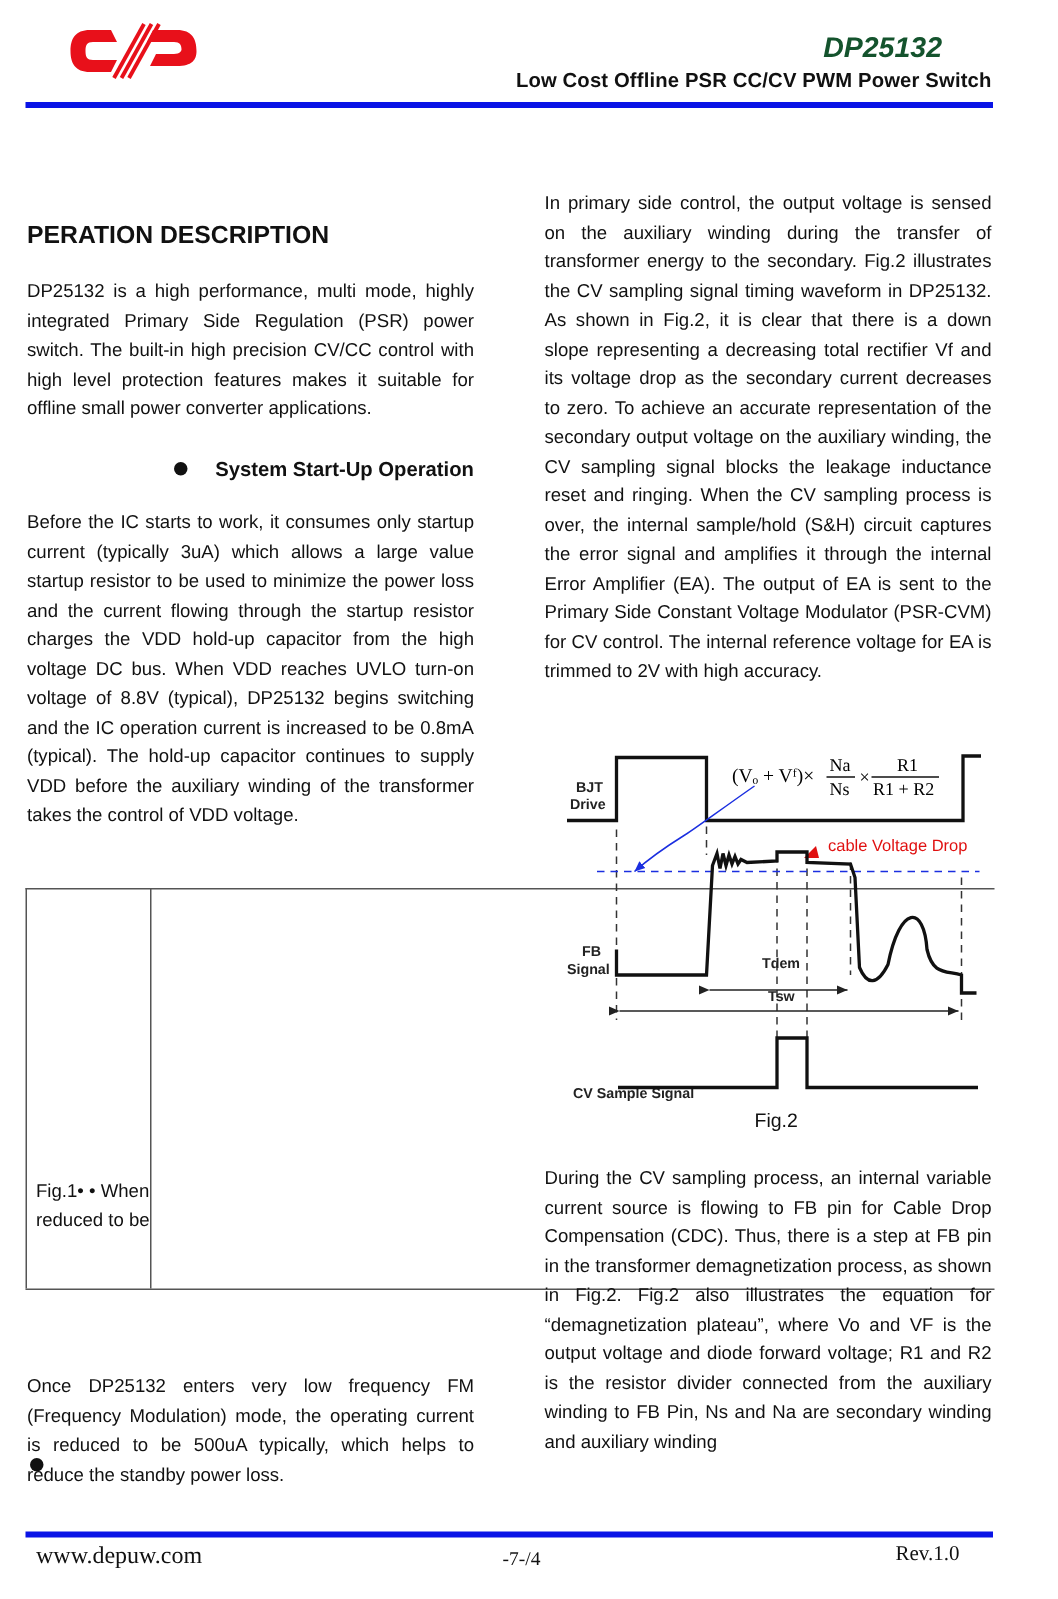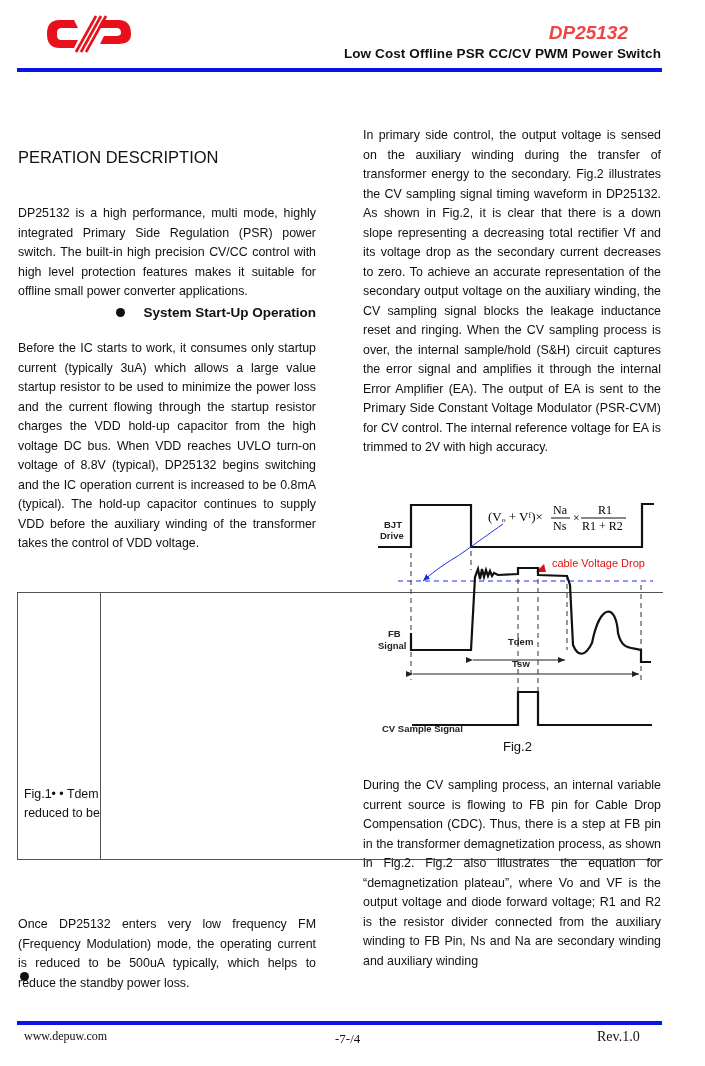--- a/index.html
+++ b/index.html
@@ -1,36 +1,36 @@
 <!DOCTYPE html>
 <html><head>
 <meta charset="utf-8">
 <style>
   html, body { margin:0; padding:0; background:#fff; }
   body { width:705px; height:1066px; position:relative; overflow:hidden; font-family:"Liberation Sans", sans-serif; color:#111; }
   .abs { position:absolute; }
   .logo { left:44px; top:14px; width:90px; height:40px; }
-  .doc-title { right:77px; top:22px; font-size:19px; font-weight:bold; font-style:italic; color:#ef4444; }
+  .doc-title { right:77px; top:22px; font-size:19px; font-weight:bold; font-style:italic; color:#14532d; }
   .doc-subtitle { right:44px; top:46px; font-size:13.5px; font-weight:bold; color:#111; letter-spacing:0.1px; }
   .rule { left:17px; width:645px; height:4px; background:#0a14e6; }
   .rule.top { top:68px; }
   .rule.bottom { top:1021px; }
-  .section-title { left:18px; top:148px; font-size:16.5px; font-weight:normal; }
+  .section-title { left:18px; top:148px; font-size:16.5px; font-weight:bold; }
   .para { font-size:12.4px; line-height:19.5px; text-align:justify; text-align-last:left; }
   .left-col { left:18px; width:298px; }
   .right-col { left:363px; width:298px; }
   .bullet { font-size:13.5px; font-weight:bold; display:flex; align-items:center; }
   .bullet .dot { width:9px; height:9px; border-radius:50%; background:#111; margin-right:18px; margin-left:2px; }
   .frame { left:17px; top:592px; width:646px; height:266px; border-top:1px solid #555; border-bottom:1px solid #555; }
   .frame-left { left:17px; top:592px; width:1px; height:267px; background:#555; }
   .frame-div { left:100px; top:592px; width:1px; height:267px; background:#555; }
   .fig1 { left:24px; top:785px; width:76px; overflow:hidden; white-space:nowrap; font-size:12.4px; line-height:19px; }
   .diagram { left:360px; top:485px; width:310px; height:290px; }
   .fig2 { left:503px; top:739px; font-size:13px; }
-  .footer-left { left:24px; top:1029px; font-family:"Liberation Serif", serif; font-size:12px; }
+  .footer-left { left:24px; top:1029px; font-family:"Liberation Serif", serif; font-size:16px; }
   .footer-center { left:335px; top:1031px; font-family:"Liberation Serif", serif; font-size:13px; }
   .footer-right { left:597px; top:1029px; font-family:"Liberation Serif", serif; font-size:14px; }
   .lbl { font-family:"Liberation Sans", sans-serif; font-weight:bold; font-size:9.5px; fill:#222; }
 </style>
 </head>
 <body>
 
 <svg class="abs logo" viewBox="0 0 90 40">
   <path d="M30 6 H16 C6 6 3 12 3 20 C3 28 6 34 16 34 H30 L34 26 H18 C14 26 13 24 13 20 C13 16 14 14 18 14 H34 Z" fill="#e8101a"></path>
   <path d="M58 6 H74 C84 6 87 12 87 20 C87 26 84 30 74 30 H56 L60 22 H72 C76 22 77 20 77 19 C77 16 76 14 72 14 H54 Z" fill="#e8101a"></path>
@@ -38,32 +38,32 @@
     <line x1="52" y1="2" x2="32" y2="38"></line>
     <line x1="57" y1="2" x2="37" y2="38"></line>
     <line x1="62" y1="2" x2="42" y2="38"></line>
   </g>
 </svg>
 <div class="abs doc-title">DP25132</div>
 <div class="abs doc-subtitle">Low Cost Offline PSR CC/CV PWM Power Switch</div>
 <div class="abs rule top"></div>
 
 <div class="abs section-title">PERATION DESCRIPTION</div>
-<div class="abs para left-col" style="top:204px;">DP25132 is a high performance, multi mode, highly integrated Primary Side Regulation (PSR) power switch. The built-in high precision CV/CC control with high level protection features makes it suitable for offline small power converter applications.</div>
+<div class="abs para left-col" style="top:185px;">DP25132 is a high performance, multi mode, highly integrated Primary Side Regulation (PSR) power switch. The built-in high precision CV/CC control with high level protection features makes it suitable for offline small power converter applications.</div>
 <div class="abs bullet left-col" style="top:305px;justify-content:flex-end;">
   <span class="dot"></span>
   <span>System Start-Up Operation</span>
 </div>
 <div class="abs para left-col" style="top:339px;">Before the IC starts to work, it consumes only startup current (typically 3uA) which allows a large value startup resistor to be used to minimize the power loss and the current flowing through the startup resistor charges the VDD hold-up capacitor from the high voltage DC bus. When VDD reaches UVLO turn-on voltage of 8.8V (typical), DP25132 begins switching and the IC operation current is increased to be 0.8mA (typical). The hold-up capacitor continues to supply VDD before the auxiliary winding of the transformer takes the control of VDD voltage.</div>
 
 <div class="abs frame"></div>
 <div class="abs frame-left"></div>
 <div class="abs frame-div"></div>
 <div class="abs fig1">
-  <div>Fig.1• • Tdem</div>
+  <div>Fig.1• • When</div>
   <div>reduced to be</div>
 </div>
 
 <div class="abs para left-col" style="top:875px;margin-top:40px;">Once DP25132 enters very low frequency FM (Frequency Modulation) mode, the operating current is reduced to be 500uA typically, which helps to reduce the standby power loss.</div>
 <div class="abs bullet left-col" style="top:972px;">
   <span class="dot"></span>
 </div>
 
 <div class="abs para right-col" style="top:126px;">In primary side control, the output voltage is sensed on the auxiliary winding during the transfer of transformer energy to the secondary. Fig.2 illustrates the CV sampling signal timing waveform in DP25132. As shown in Fig.2, it is clear that there is a down slope representing a decreasing total rectifier Vf and its voltage drop as the secondary current decreases to zero. To achieve an accurate representation of the secondary output voltage on the auxiliary winding, the CV sampling signal blocks the leakage inductance reset and ringing. When the CV sampling process is over, the internal sample/hold (S&amp;H) circuit captures the error signal and amplifies it through the internal Error Amplifier (EA). The output of EA is sent to the Primary Side Constant Voltage Modulator (PSR-CVM) for CV control. The internal reference voltage for EA is trimmed to 2V with high accuracy.</div>
 

